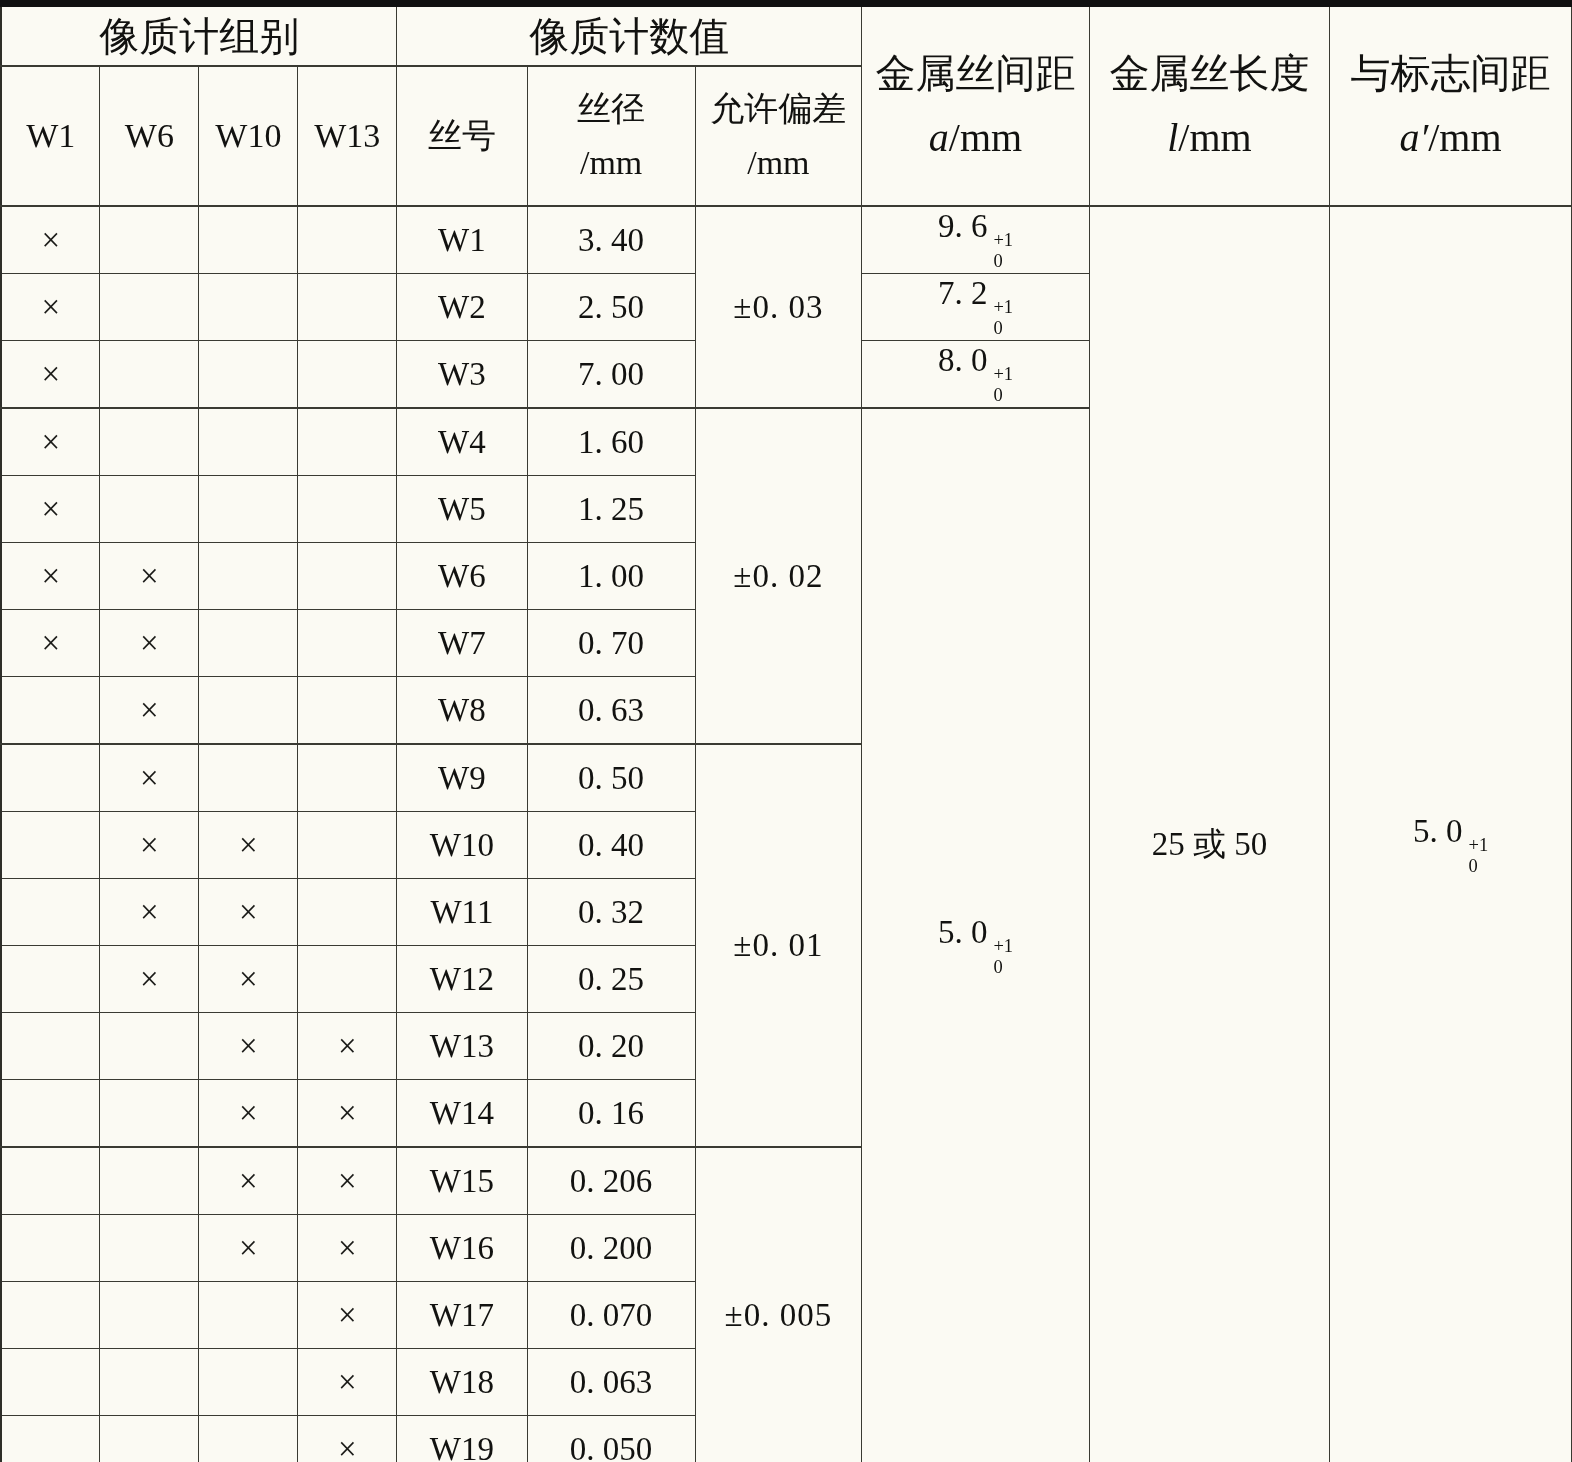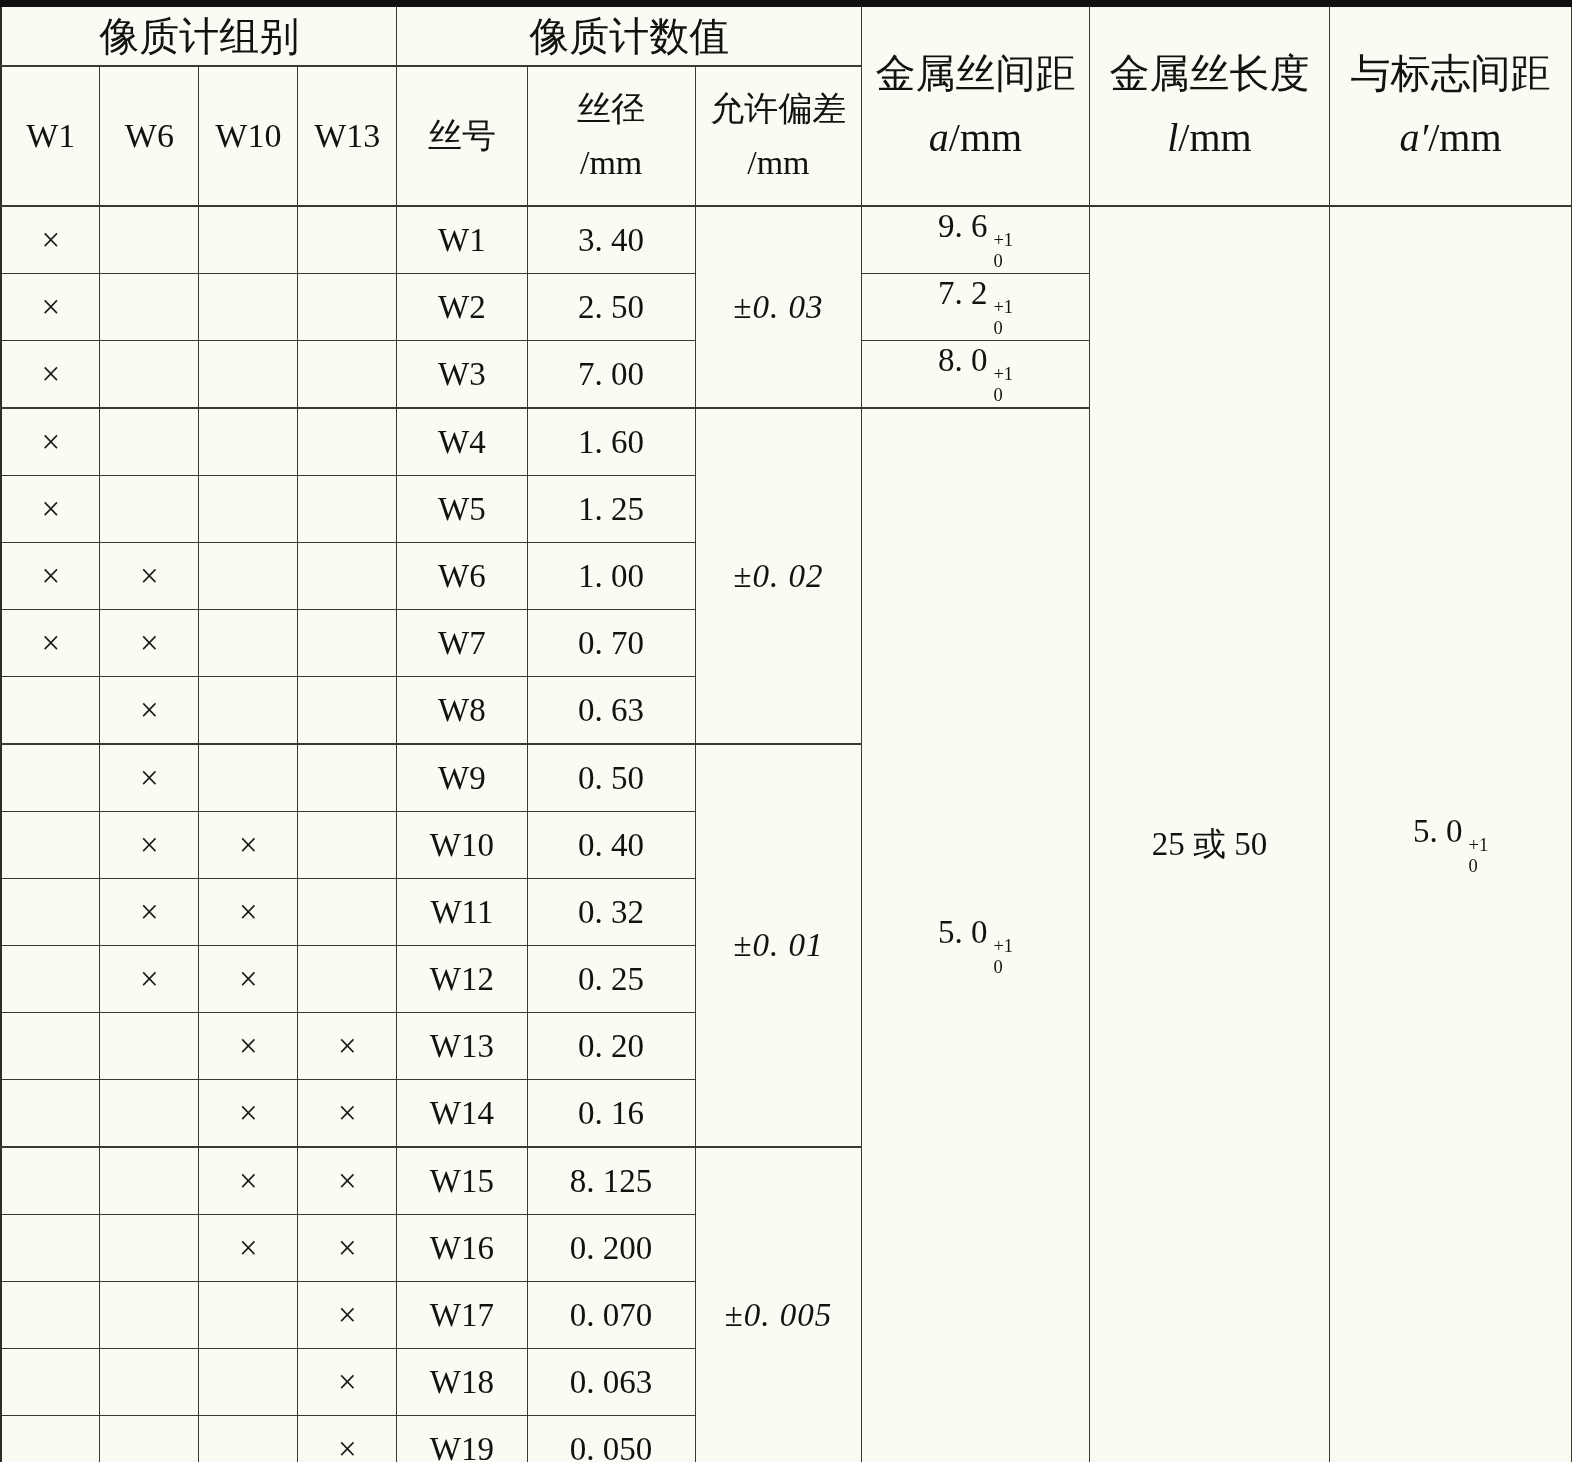--- a/index.html
+++ b/index.html
@@ -36,21 +36,21 @@
   .num {}
   .stk {
     display: inline-flex;
     flex-direction: column;
     align-items: flex-start;
     font-size: 0.56em;
     line-height: 1.12;
     margin-left: 6px;
     vertical-align: -0.5em;
   }
-  .dev { letter-spacing: 1px; font-style: italic; }
+  .dev { letter-spacing: 1px; }
   .wirelen { font-size: 33px; }
 </style>
 </head>
 <body>
 
 <table class="iqi">
   <colgroup>
     <col style="width:6.3%">
       <col style="width:6.3%">
       <col style="width:6.3%">
@@ -256,21 +256,21 @@
     <td>W14</td>
     <td>0. 16</td>
   </tr>
 
   <tr class="datarow grpsep">
     <td class="mk"></td>
     <td class="mk"></td>
     <td class="mk">×</td>
     <td class="mk">×</td>
     <td>W15</td>
-    <td>8. 125</td>
+    <td>0. 206</td>
     <td rowspan="5" class="dev">±0. 005</td>
   </tr>
 
   <tr class="datarow">
     <td class="mk"></td>
     <td class="mk"></td>
     <td class="mk">×</td>
     <td class="mk">×</td>
     <td>W16</td>
     <td>0. 200</td>

